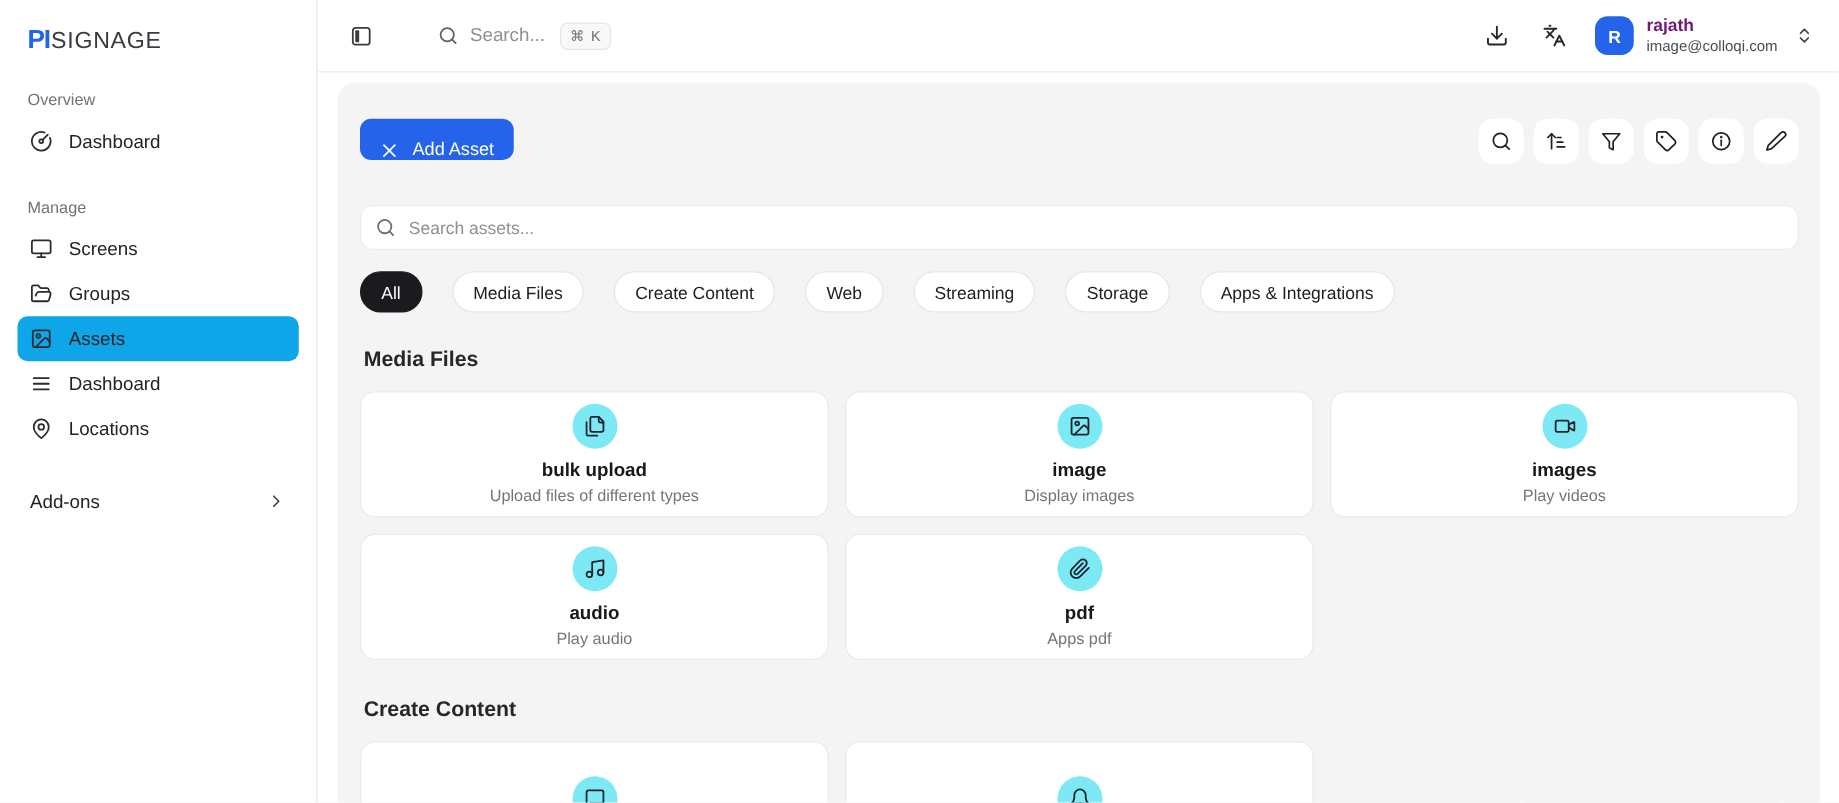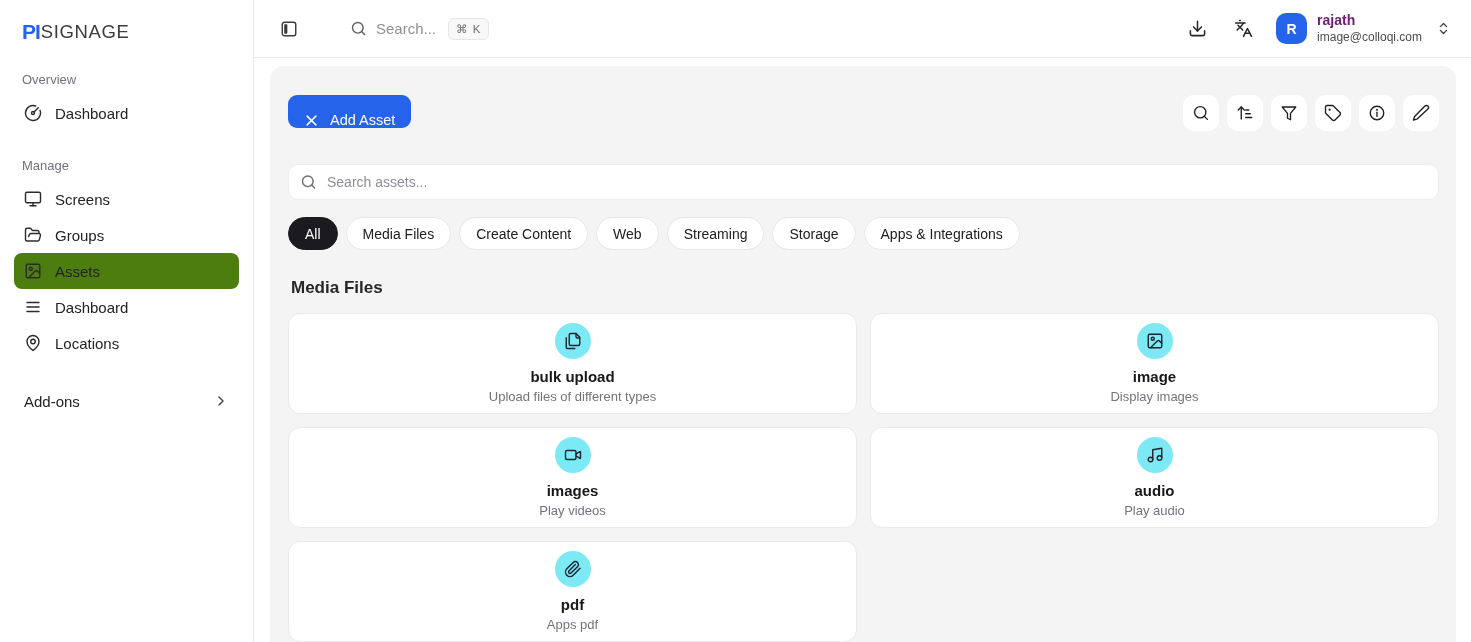--- a/index.html
+++ b/index.html
@@ -23,21 +23,21 @@
   .logo-text { font-size: 18.5px; font-weight: 500; color: #3b3b41; letter-spacing: 0.6px; }
   .side-group-label { font-size: 13px; color: #71717a; margin: 0 0 8px 22px; }
   .side-group-label.first { margin-top: 28px; }
   .side-group-label.second { margin-top: 27px; }
   .side-item {
     display: flex; align-items: center; gap: 13px; height: 36px;
     margin: 0 14px; padding: 0 10px; border-radius: 8px;
     font-size: 15px; color: #232327; cursor: pointer;
   }
   .side-item .si-icon { color: #2b2b30; width: 18px; height: 18px; }
-  .side-item.active { background: #4d7c0f; }
+  .side-item.active { background: #0ea5e9; }
   .addons-row {
     margin: 24px 14px 0; padding: 0 10px; height: 32px;
     display: flex; align-items: center; justify-content: space-between;
     font-size: 15px; color: #232327; cursor: pointer;
   }
   .addons-row .si-icon { color: #3f3f46; }
 
   
   .topbar {
     position: absolute; left: 254px; right: 0; top: 0; height: 58px;
@@ -86,30 +86,30 @@
     width: 36px; height: 36px; border-radius: 11px; background: #fff; border: none;
     display: flex; align-items: center; justify-content: center; color: #1f1f23; cursor: pointer;
   }
   .asset-search { position: relative; margin-bottom: 17px; }
   .asset-search .mag { position: absolute; left: 12px; top: 50%; transform: translateY(-50%); color: #6d6d75; }
   .asset-search input {
     width: 100%; height: 36px; border-radius: 10px; border: 1px solid #ededf0; background: #fff;
     padding: 0 12px 0 38px; font-size: 14px; font-family: inherit; color: #18181b; outline: none;
   }
   .asset-search input::placeholder { color: #8e8e96; }
-  .chips { display: flex; gap: 8px; margin-bottom: 28px; }
+  .chips { display: flex; gap: 24px; margin-bottom: 28px; }
   .chip {
     height: 33px; padding: 0 16px; border-radius: 17px; font-size: 14px; font-family: inherit;
     background: #fff; border: 1px solid #e7e7ea; color: #202024; cursor: pointer;
     display: inline-flex; align-items: center;
   }
   .chip.active { background: #1b1b1f; border-color: #1b1b1f; color: #fff; }
   .section { margin-bottom: 30px; }
   .section-title { font-size: 17px; font-weight: 700; color: #27272a; margin: 0 0 15px 3px; }
-  .card-grid { display: grid; grid-template-columns: repeat(2, 1fr); gap: 13px; }
+  .card-grid { display: grid; grid-template-columns: repeat(3, 1fr); gap: 13px; }
   .asset-card {
     background: #fff; border: 1px solid #eaeaec; border-radius: 12px; height: 101px;
     display: flex; flex-direction: column; align-items: center; justify-content: center;
     cursor: pointer; text-align: center;
   }
   .icon-circle {
     width: 36px; height: 36px; border-radius: 50%; background: #7de9f4; color: #1c2430;
     display: flex; align-items: center; justify-content: center; margin-bottom: 9px; flex: none;
   }
   .card-title { font-size: 15px; font-weight: 600; color: #18181b; line-height: 1.25; }

